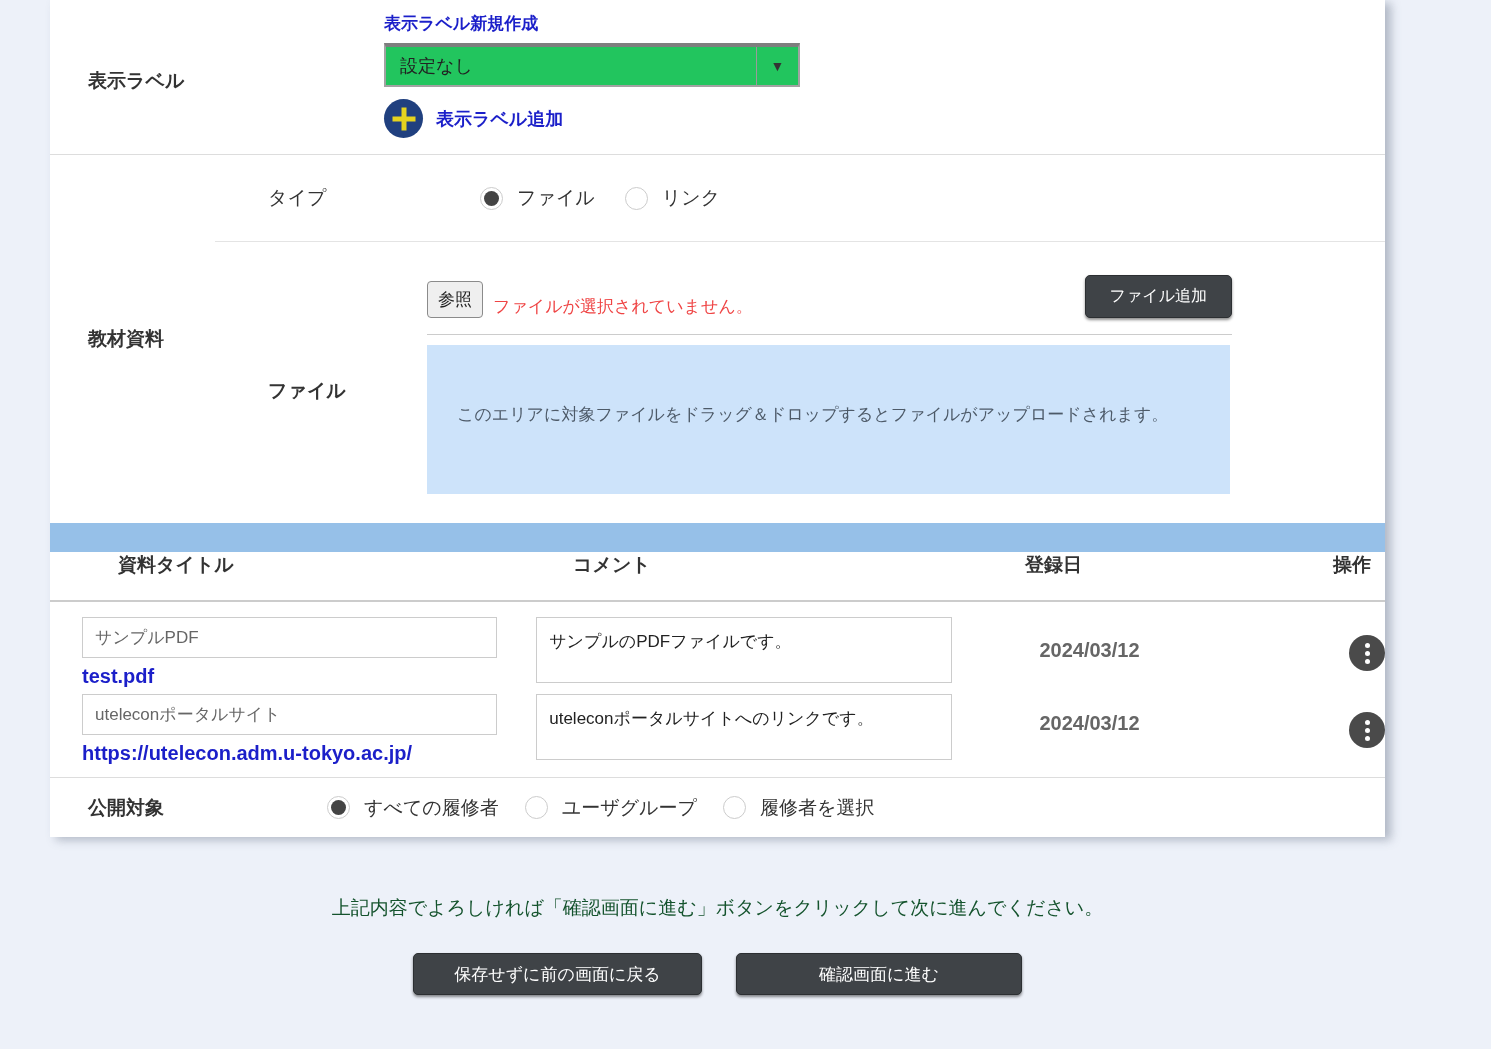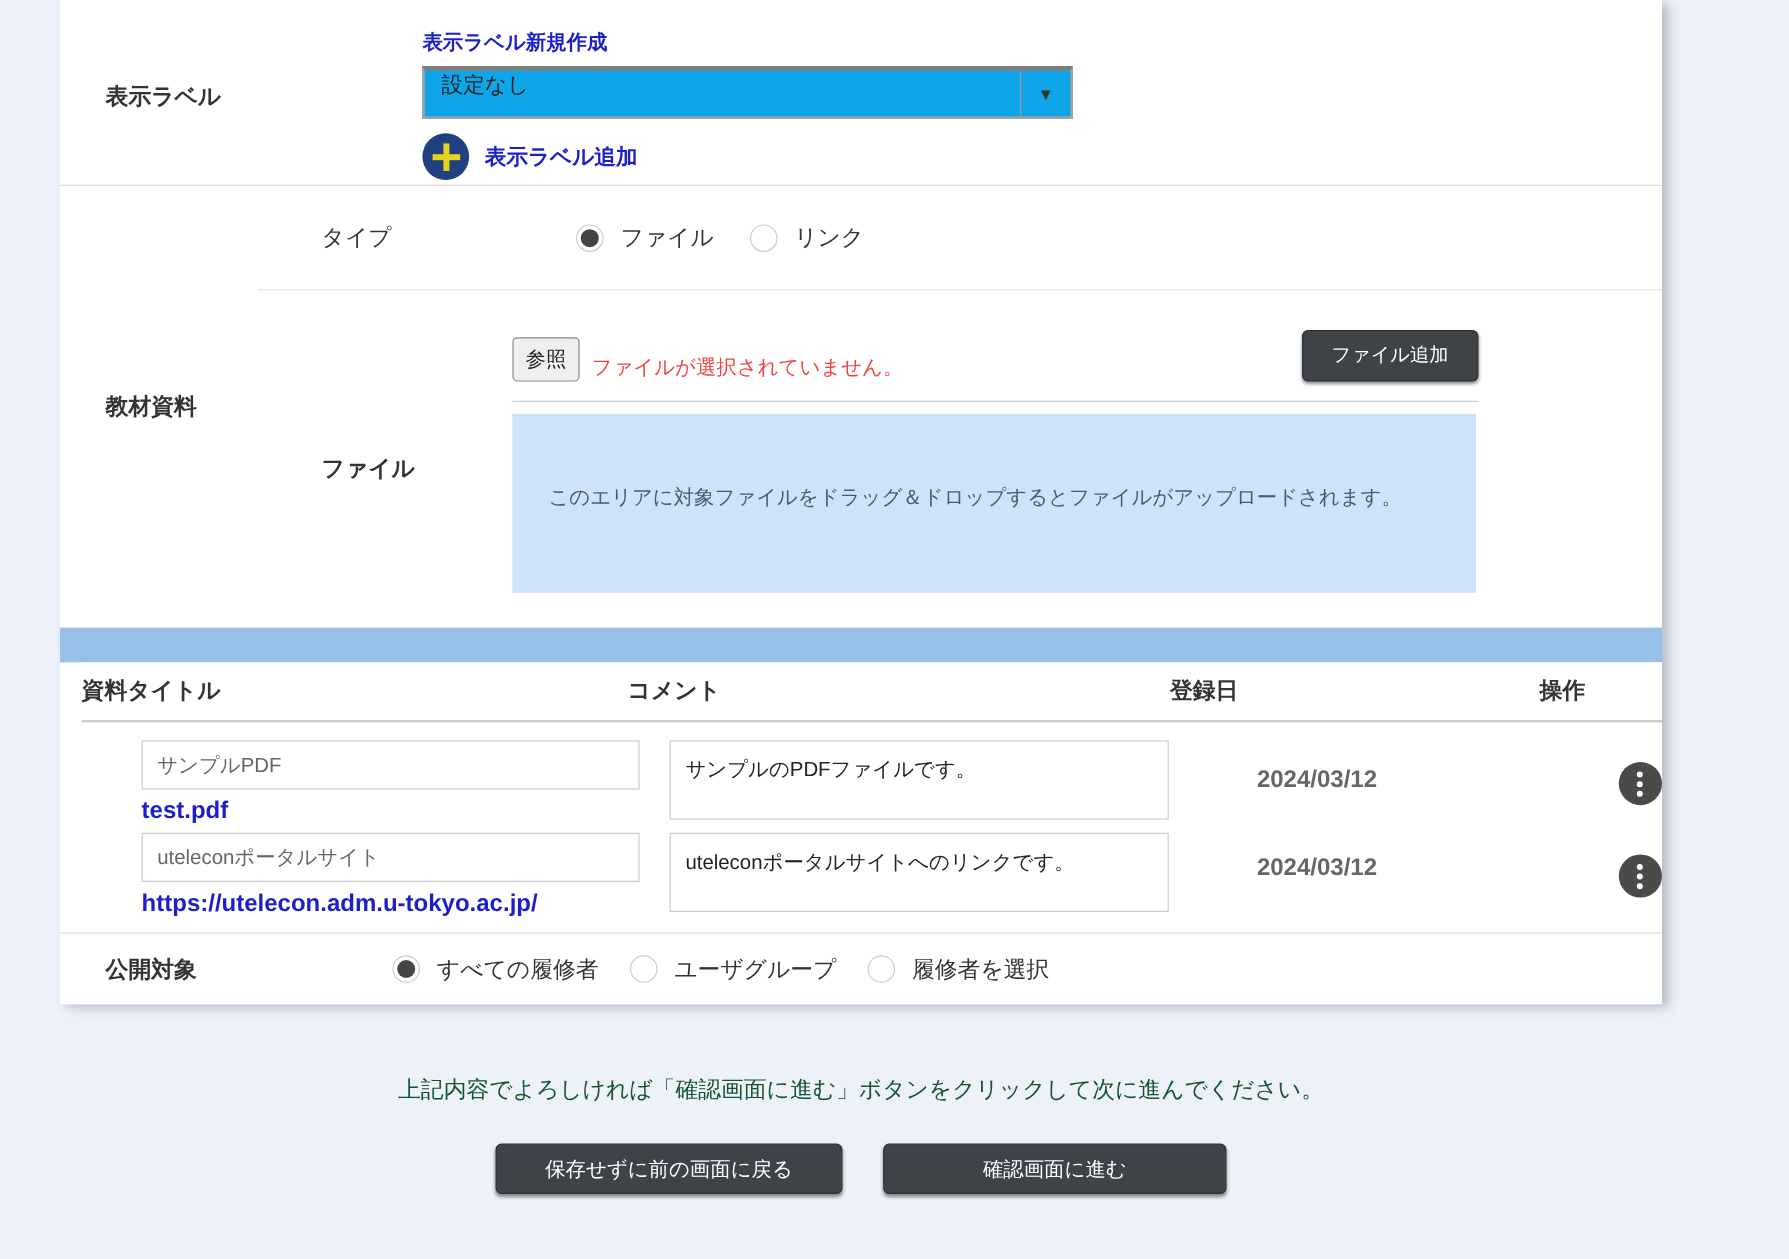--- a/index.html
+++ b/index.html
@@ -14,28 +14,28 @@
     margin-left:50px;
     width:1335px;
     background:#fff;
     box-shadow:6px 3px 9px rgba(105,115,135,.45);
   }
 
   
   .sec-display { display:flex; border-bottom:1px solid #ddd; min-height:155px; }
   .sec-display .lbl-col { width:302px; padding:68px 0 0 38px; }
   .row-label { font-size:19px; font-weight:bold; color:#333; }
-  .sec-display .content-col { padding-top:24px; }
+  .sec-display .content-col { padding-top:12px;margin-left:32px; }
   .link { color:#1b1fc9; font-weight:bold; text-decoration:none; cursor:pointer; }
   .create-link { display:inline-block; font-size:17px; margin-bottom:8px; }
   .select-box {
-    width:542px; height:44px;
-    background:#0ea5e9;
+    width:416px; height:44px;
+    background:#22c55e;
     border:2px solid #a2a2a2; border-top:4px solid #7e7e7e;
-    display:flex; position:relative; cursor:pointer;
+    display:flex; align-items:center; position:relative; cursor:pointer;
   }
   .select-value { font-size:18px; color:#222; padding-left:14px; flex:1; }
   .select-arrow-cell {
     width:42px; height:100%; border-left:1px solid #9a9a9a;
     display:flex; align-items:center; justify-content:center;
   }
   .select-arrow-cell .arr { font-size:14px; color:#333; }
   .add-row { display:flex; align-items:center; margin-top:12px; gap:13px; }
   .plus-circle {
     width:39px; height:39px; border-radius:50%;
@@ -92,27 +92,27 @@
     font-size:19px; font-weight:bold; }
   .dropzone {
     width:803px; height:149px; background:#cde3fa;
     padding:28px 30px 0 30px;
   }
   .dropzone p { font-size:17px; color:#4d5a68; line-height:1.55; max-width:745px;margin-top:29px; }
 
   
   .blue-bar { height:29px; background:#96c0e8; }
   .tbl-header {
-    display:flex; align-items:center; height:50px;
-    border-bottom:2px solid #ccc; background:#fff;margin-left:18px;
+    display:flex; align-items:flex-start; height:50px;
+    padding-left:68px; border-bottom:2px solid #ccc; background:#fff;
   }
   .tc1 { width:455px; } .tc2 { width:452px; } .tc3 { width:258px;font-weight:bold; }
   .tc4 { flex:1; padding-left:50px; }
   .th { font-size:19px; font-weight:bold; color:#333; }
-  .tbl-row { display:flex; padding-left:68px; }
+  .tbl-row { display:flex; padding-left:32px; }
   .tbl-row.r1 { padding-top:15px; }
   .tbl-row.r2 { padding-top:6px; padding-bottom:12px; }
   .title-input {
     width:415px; height:41px; border:1px solid #ccc; background:#fff;
     font-size:17px; color:#666; padding:0 12px;
     font-family:"Liberation Sans","DejaVu Sans",sans-serif;
   }
   .file-link { display:inline-block; margin-top:7px; font-size:20px; }
   .comment-box {
     width:416px; height:66px; border:1px solid #ccc; background:#fff;

